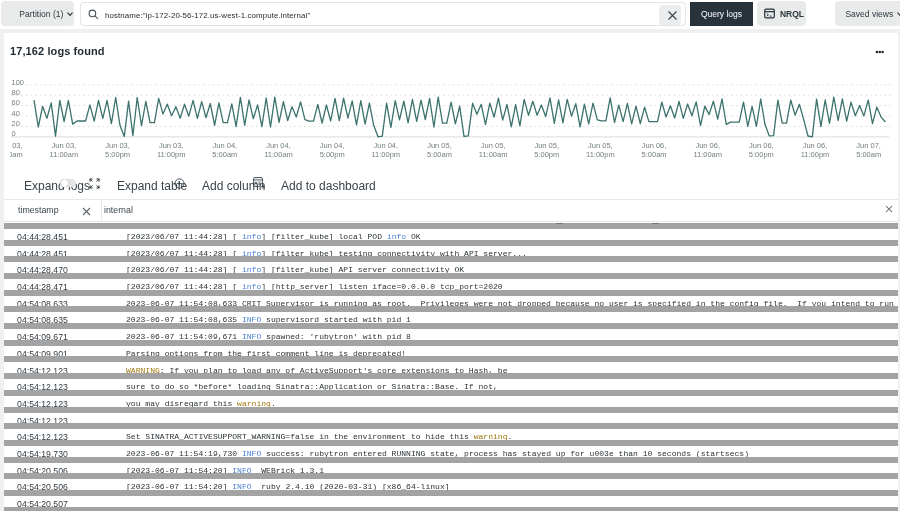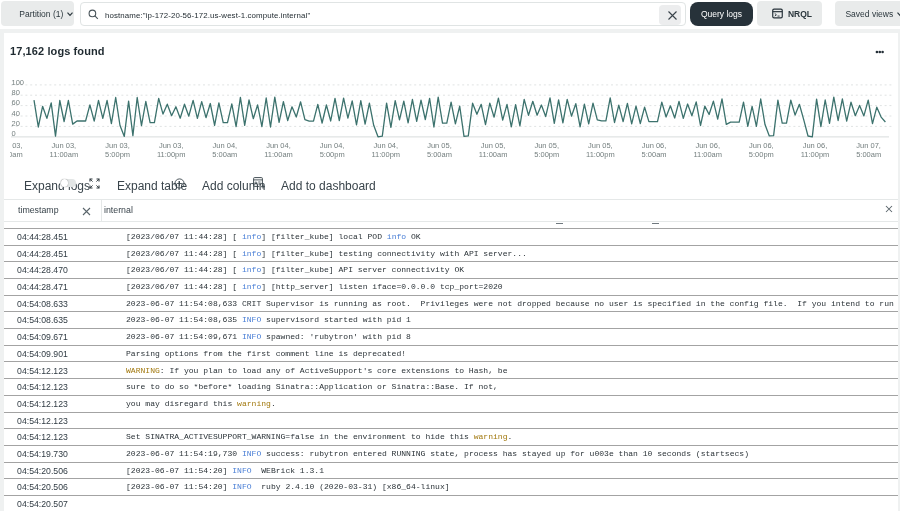--- a/index.html
+++ b/index.html
@@ -4,29 +4,29 @@
 * { margin:0; padding:0; box-sizing:border-box; }
 html,body { width:900px; height:511px; overflow:hidden; background:#eff1f1;
   font-family:"Liberation Sans",sans-serif; }
 #topbar { position:absolute; left:0; top:0; width:900px; height:28.5px; background:#fff; }
 .gbtn { position:absolute; top:1px; height:25px; background:#e9ebeb; border-radius:4px;
   color:#2b373d; font-size:8.5px; display:flex; align-items:center; justify-content:center; }
 #search { position:absolute; left:80px; top:2px; width:606px; height:24px; background:#fff;
   border:1px solid #e0e4e4; border-radius:4px; }
 #search .q { position:absolute; left:24px; top:8.2px; font-size:7.9px; color:#1e282e; letter-spacing:0.1px; }
 #qlogs { position:absolute; left:690px; top:2px; width:63px; height:24px; background:#27323a;
-  border-radius:8px; color:#fff; font-size:8.5px; display:flex; align-items:center; justify-content:center; }
+  border-radius:0; color:#fff; font-size:8.5px; display:flex; align-items:center; justify-content:center; }
 #card { position:absolute; left:4px; top:32.5px; width:893.5px; height:478.5px; background:#fff; }
 #found { position:absolute; left:10px; top:44.5px; font-size:11px; font-weight:bold; color:#1f2a30; letter-spacing:0.1px;}
 .ax { font-size:7.5px; fill:#747f7f; }
 .grid { stroke:#e0e3e3; stroke-width:1; stroke-dasharray:2,2.8; }
 .tbtxt { position:absolute; top:178.5px; font-size:12px; color:#39444b;padding-left:12px; }
 #thead { position:absolute; left:4px; top:198.5px; width:893.5px; height:23.7px; background:#fff;
   border-top:1px solid #e5e8e8; border-bottom:1px solid #e5e8e8; }
-.row { position:absolute; left:4px; width:893.5px; border-bottom:1px solid #a3a3a3; overflow:hidden; }
+.row { position:absolute; left:4px; width:893.5px; border-bottom:6px solid #a3a3a3; overflow:hidden; }
 .ts { position:absolute; left:13.1px; top:0; height:100%;
   font-family:"Liberation Sans",sans-serif; font-size:8.7px; line-height:16.7px; color:#303b43; }
 .msg { position:absolute; left:98px; top:0; height:100%; width:786px;
   font-family:"Liberation Mono",monospace; font-size:8.05px; line-height:16.7px; color:#2b3338; white-space:pre; overflow:hidden; text-overflow:ellipsis;margin-left:24px; }
 .msg i { font-style:normal; color:#4a7fd6; }
 .msg w { font-style:normal; color:#a2790f; }
 </style></head>
 <body>
 <div id="topbar"></div>
 <div class="gbtn" style="left:1px;width:73px;padding-left:18px;">Partition (1)&nbsp;<svg width="8" height="8" viewBox="0 0 8 8">
@@ -37,21 +37,21 @@
     <circle cx="4.4" cy="4.4" r="3.3" fill="none" stroke="#49545a" stroke-width="1.1"></circle>
     <line x1="6.9" y1="6.9" x2="9.8" y2="9.8" stroke="#49545a" stroke-width="1.1"></line>
   </svg>
   <span class="q">hostname:"ip-172-20-56-172.us-west-1.compute.internal"</span>
   <div style="position:absolute;left:578px;top:2px;width:22px;height:20px;background:#ecedee;border-radius:4px"></div>
   <svg width="11" height="11" viewBox="0 0 11 11" style="position:absolute;left:585.5px;top:6.5px">
     <path d="M1.5 1.5 L9.5 9.5 M9.5 1.5 L1.5 9.5" stroke="#39434a" stroke-width="1.1"></path>
   </svg>
 </div>
 <div id="qlogs">Query logs</div>
-<div class="gbtn" style="left:757px;width:65px;">
+<div class="gbtn" style="left:757px;width:49px;">
   <svg width="11" height="11" viewBox="0 0 12 12" style="margin-right:5px;margin-left:5px">
     <rect x="0.8" y="1.2" width="10.4" height="9.6" rx="1.4" fill="none" stroke="#27323a" stroke-width="1.3"></rect>
     <line x1="0.8" y1="4" x2="11.2" y2="4" stroke="#27323a" stroke-width="1.3"></line>
     <path d="M3 6 L4.8 7.4 L3 8.8" fill="none" stroke="#27323a" stroke-width="1"></path>
     <line x1="6" y1="8.8" x2="8.3" y2="8.8" stroke="#27323a" stroke-width="1"></line>
   </svg>
     <b style="font-weight:bold;font-size:8.5px">NRQL</b>
   </div>
 <div class="gbtn" style="left:835px;width:79px;">Saved views&nbsp;<svg width="8" height="8" viewBox="0 0 8 8">
       <path d="M1.5 2.7 L4 5.3 L6.5 2.7" fill="none" stroke="#2b373d" stroke-width="1.2"></path>

